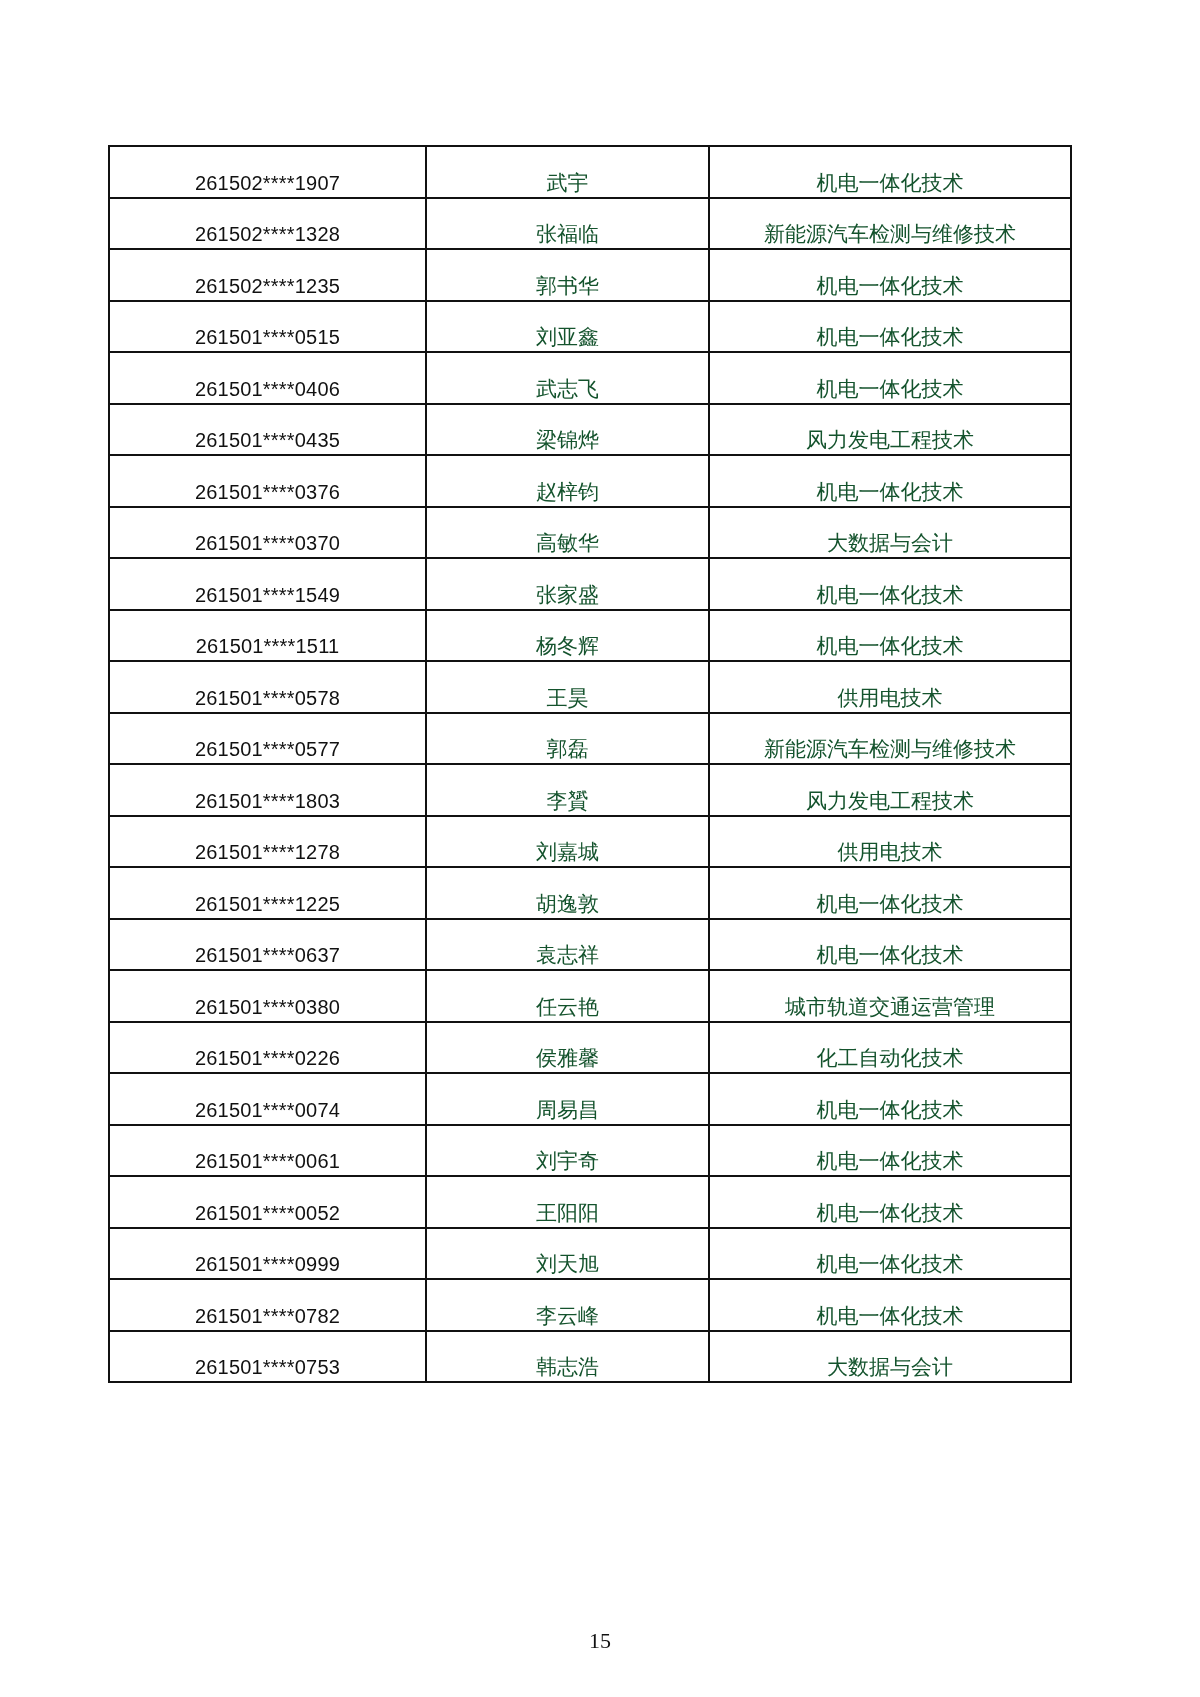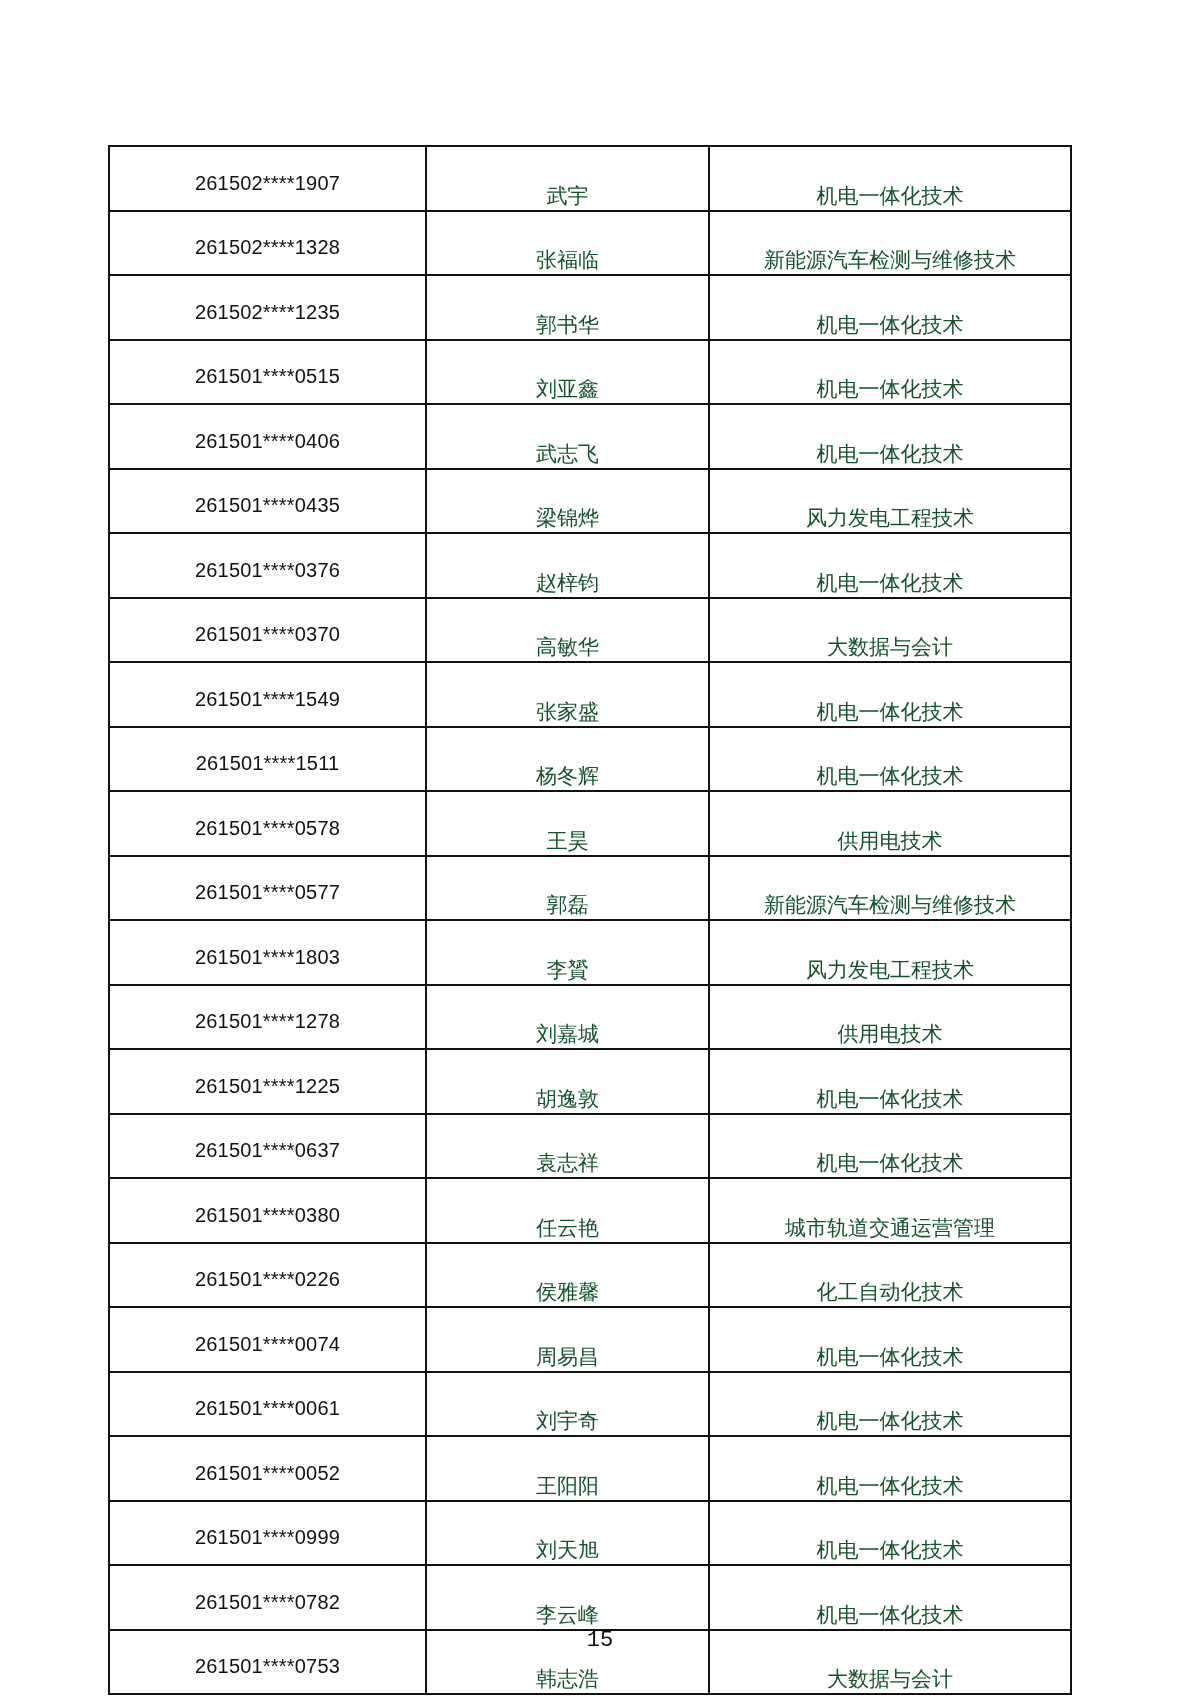--- a/index.html
+++ b/index.html
@@ -34,37 +34,37 @@
       vertical-align: bottom;
       padding: 0 0 2px 0;
       font-size: 21px;
       line-height: 24px;
       white-space: nowrap;
       overflow: hidden;
     }
     .page-table td.id-cell {
       font-family: "Liberation Sans", "DejaVu Sans", sans-serif;
       font-size: 20px;
-      padding-bottom: 15px;
+      padding-bottom: 2px;
       letter-spacing: 0.2px;
       margin-top: 36px;
     }
     .page-table td.name-cell,
     .page-table td.major-cell {
       font-family: "DejaVu Sans", sans-serif;
       font-weight: 300;
       color: #14532d;
     }
     .page-number {
       position: absolute;
       left: 0;
       width: 1200px;
       top: 1628px;
       text-align: center;
-      font-family: Liberation Mono, monospace;
+      font-family: Liberation Serif, serif;
       font-size: 22px;
       color: #111111;
     }
   </style>
 </head>
 <body>
 
 <table class="page-table">
   <colgroup>
     <col class="c1">

